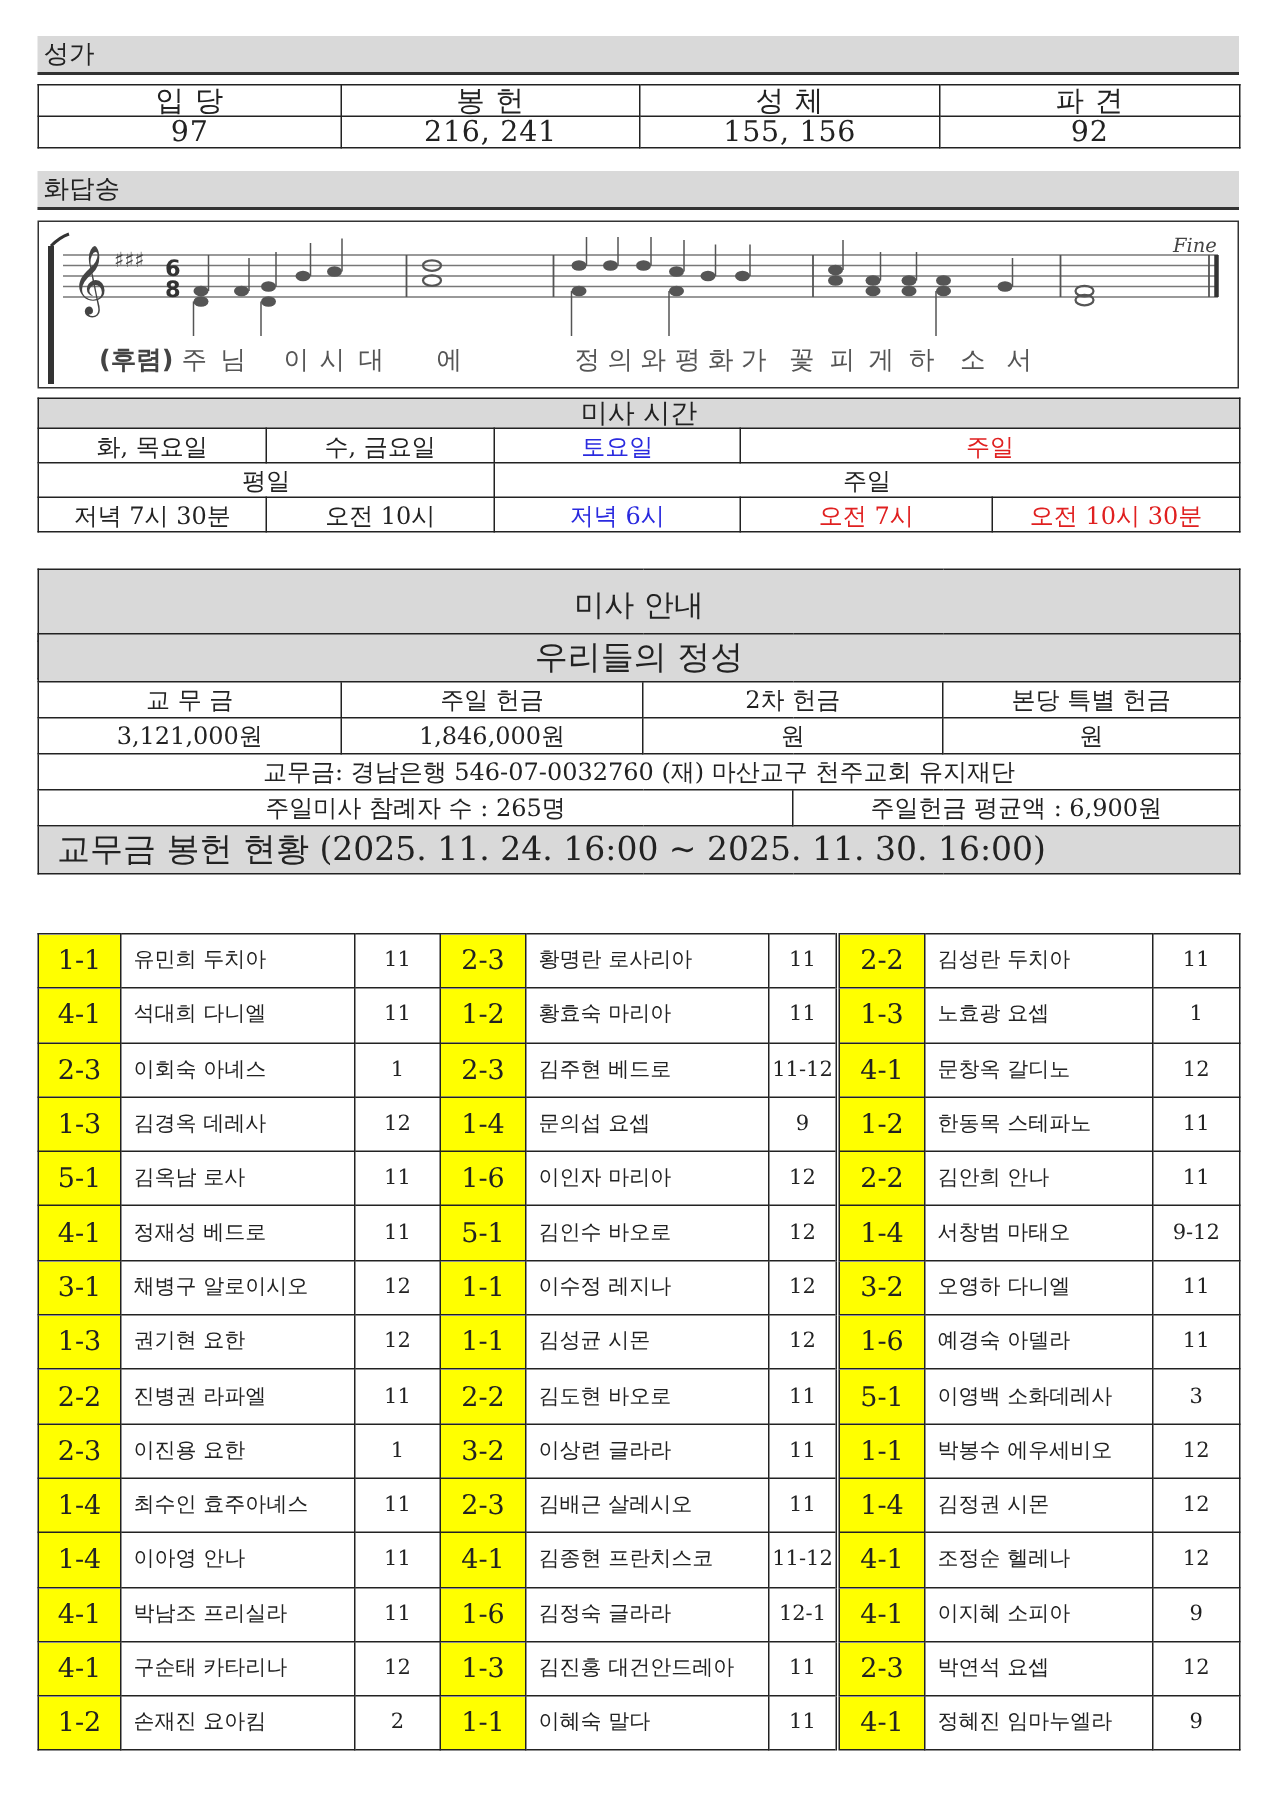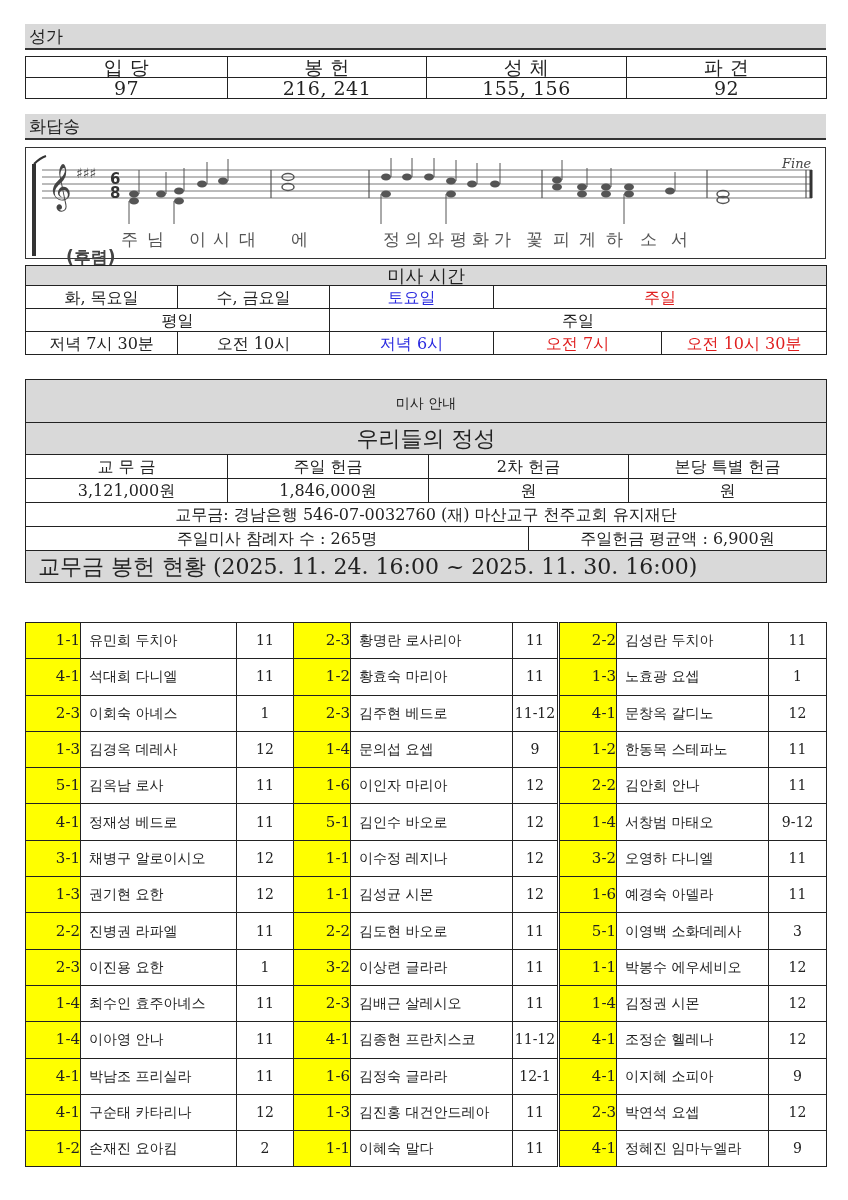--- a/index.html
+++ b/index.html
@@ -24,31 +24,31 @@
 
   
   .music { position: absolute; left: 25px; top: 147px; width: 801px; height: 112px; border: 1px solid #333; background: #fff; }
 
   
   #mass td { height: 23px; font-size: 16px; }
   #mass .title { font-size: 18px; height: 17px; }
 
   
   #guide td { font-size: 19px; height: 25px; }
-  #guide .title { font-size: 14px; height: 48px; }
+  #guide .title { font-size: 20px; height: 48px; }
 
   
   #offer td { height: 24px; font-size: 16px; }
   #offer .title { font-size: 22px; height: 32px; }
   #offer .big { font-size: 22px; height: 32px; text-align: left; padding-left: 12px; }
 
   
   #donate { top: 622px; }
   #donate td { height: 36.3px; font-size: 14px; font-family: "DejaVu Sans", sans-serif; }
-  #donate td.code { background: #ffff00; font-family: "DejaVu Serif", serif; font-size: 15px; text-align: right; }
+  #donate td.code { background: #ffff00; font-family: "DejaVu Serif", serif; font-size: 18px; }
   #donate td.name { text-align: left; padding-left: 8px; }
   #donate td.num { font-family: "DejaVu Serif", serif; font-size: 14px; }
   #donate td.sep { border-left: 3px double #222; }
 </style>
 </head>
 <body>
 
 <div class="sec-head" style="top:24px;">성가</div>
 <table id="hymns" style="top:56px;">
   <colgroup>
@@ -149,21 +149,21 @@
       <line x1="585" y1="39" x2="585" y2="20"></line>
         <line x1="649" y1="43" x2="649" y2="24"></line>
       <line x1="103" y1="53" x2="103" y2="76"></line>
         <line x1="148" y1="53" x2="148" y2="76"></line>
       <line x1="355" y1="46" x2="355" y2="76"></line>
         <line x1="420" y1="46" x2="420" y2="76"></line>
       <line x1="598" y1="46" x2="598" y2="76"></line>
     </g>
     <text x="756" y="20" font-size="13" font-style="italic" fill="#444" font-family="DejaVu Serif, serif">Fine</text>
   </svg>
-  <div class="abs sans" style="left:40px; top:98px; font-size:17px; color:#444; font-weight:bold;">(후렴)</div>
+  <div class="abs sans" style="left:40px; top:80px; font-size:17px; color:#444; font-weight:bold;">(후렴)</div>
   <div class="abs sans" style="left:95px; top:80px; font-size:17px; color:#555; width:650px;">
     <span style="position:absolute; left:0px">주</span>
     <span style="position:absolute; left:26px">님</span>
     <span style="position:absolute; left:68px">이</span>
     <span style="position:absolute; left:92px">시</span>
     <span style="position:absolute; left:118px">대</span>
     <span style="position:absolute; left:170px">에</span>
     <span style="position:absolute; left:262px">정</span>
     <span style="position:absolute; left:284px">의</span>
     <span style="position:absolute; left:306px">와</span>

